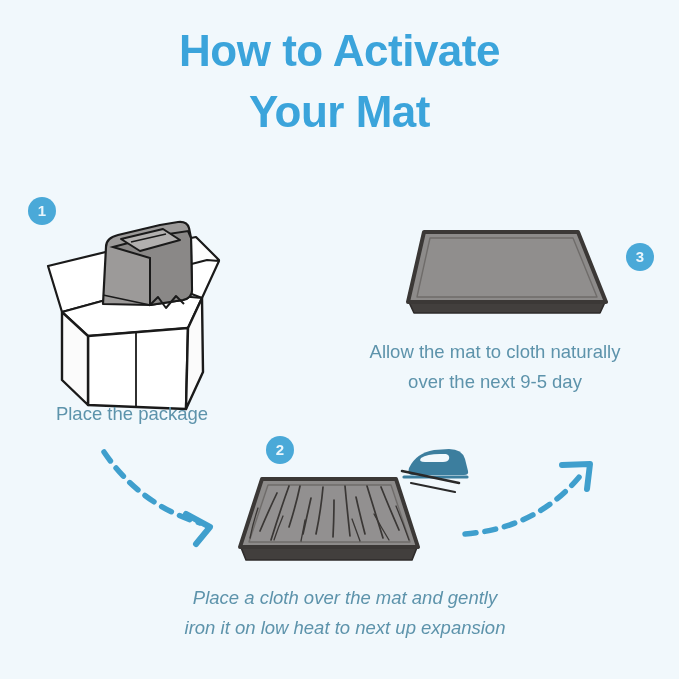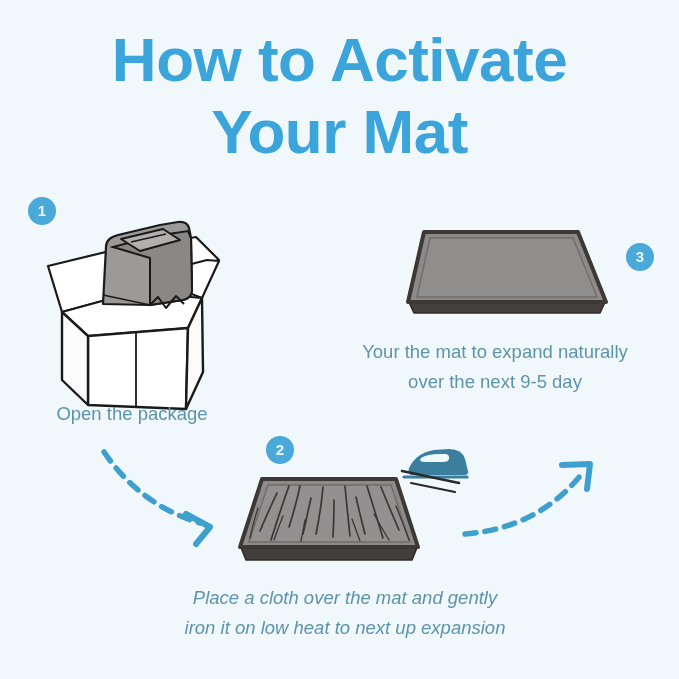--- a/index.html
+++ b/index.html
@@ -23,26 +23,26 @@
     position: absolute;
     left: 0;
     top: 28px;
     width: 679px;
     text-align: center;
     line-height: 1.03;
   }
   .title-line {
     display: block;
     font-family: "Liberation Sans", sans-serif;
-    font-size: 62px;
+    font-size: 44px;
     font-weight: bold;
     letter-spacing: -0.5px;
     color: #3ba4db;
   }
-  .title-line.second { margin-top: 8px; }
+  .title-line.second { margin-top: 16px; }
 
   
   .badge {
     position: absolute;
     width: 28px;
     height: 28px;
     border-radius: 50%;
     background: #4aa9d8;
     color: #eaf6fc;
     font-size: 15px;
@@ -174,25 +174,25 @@
       <path d="M465,534 Q540,528 584,471" stroke="#3f9fcd" stroke-width="5.5" fill="none" stroke-dasharray="11 9" stroke-linecap="round"></path>
       <path d="M562,465 L590,464 L587,489" stroke="#3f9fcd" stroke-width="6" fill="none" stroke-linecap="round" stroke-linejoin="round"></path>
     </g>
   </svg>
 
   <div class="badge" id="badge-1">1</div>
   <div class="badge" id="badge-2">2</div>
   <div class="badge" id="badge-3">3</div>
 
   <div class="caption" id="caption-1">
-    <span>Open the package</span>
+    <span>Place the package</span>
   </div>
 
   <div class="caption" id="caption-3">
-    <span>Your the mat to expand naturally</span><br>
+    <span>Allow the mat to cloth naturally</span><br>
     <span>over the next 9-5 day</span>
   </div>
 
   <div class="caption" id="caption-2">
     <span>Place a cloth over the mat and gently</span><br>
     <span>iron it on low heat to next up expansion</span>
   </div>
 
 </div>
 

